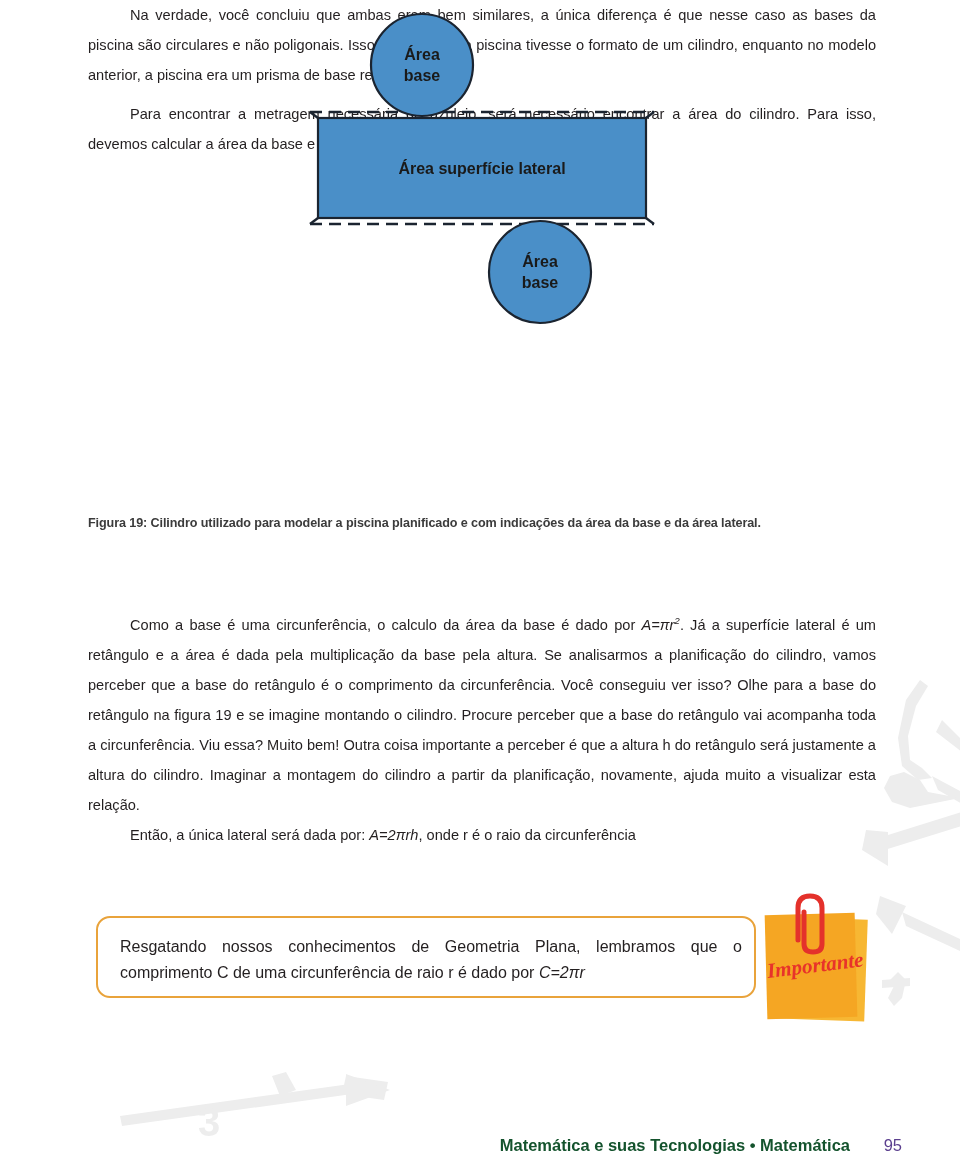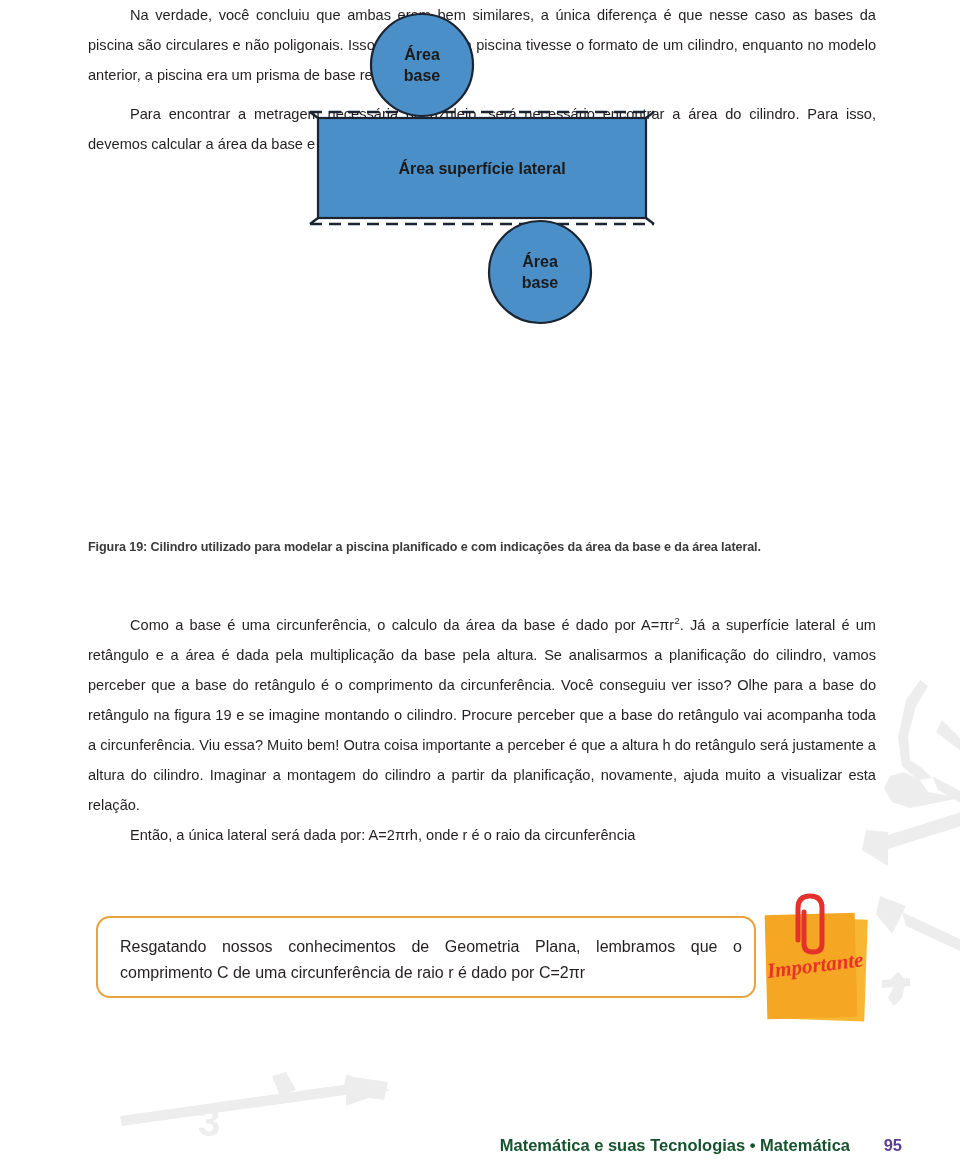--- a/index.html
+++ b/index.html
@@ -38,41 +38,41 @@
     width: 788px;
     margin: 0;
     font-size: 14.6px;
     line-height: 30px;
     color: #231f20;
     text-align: justify;
     text-justify: inter-word;
     text-indent: 42px;
     font-family: "Liberation Sans", sans-serif;
   }
-  .ital { }
+  .ital { font-style: italic; }
   sup { font-size: 0.68em; vertical-align: super; line-height: 0; }
 
   #para1 { top: 0px; }
   #para2 { top: 99px; }
   #para3 { top: 610px; }
   #para4 { top: 820px; }
 
   
   .figure {
     position: absolute;
     left: 0px;
     top: 200px;
     width: 936px;
     height: 340px;
     z-index: 2;
   }
   .fig-caption {
     position: absolute;
     left: 88px;
-    top: 540px;
+    top: 516px;
     width: 788px;
     margin: 0;
     font-size: 12.6px;
     font-weight: bold;
     color: #3b3b3b;
     letter-spacing: -0.1px;
     z-index: 2;
     font-family: "Liberation Sans", sans-serif;
   }
 
@@ -127,21 +127,21 @@
     font-weight: bold;
     color: #14532d;
     white-space: nowrap;
     font-family: "Liberation Sans", sans-serif;
   }
   .footer-page {
     position: absolute;
     right: 58px;
     top: 0;
     font-size: 16.5px;
-    font-weight: bold;
+    font-weight: normal;
     color: #5b3f8e;
     font-family: "Liberation Sans", sans-serif;
   }
 </style>
 </head>
 <body>
 
 <div class="page">
 
   <div class="watermark wm-right">

